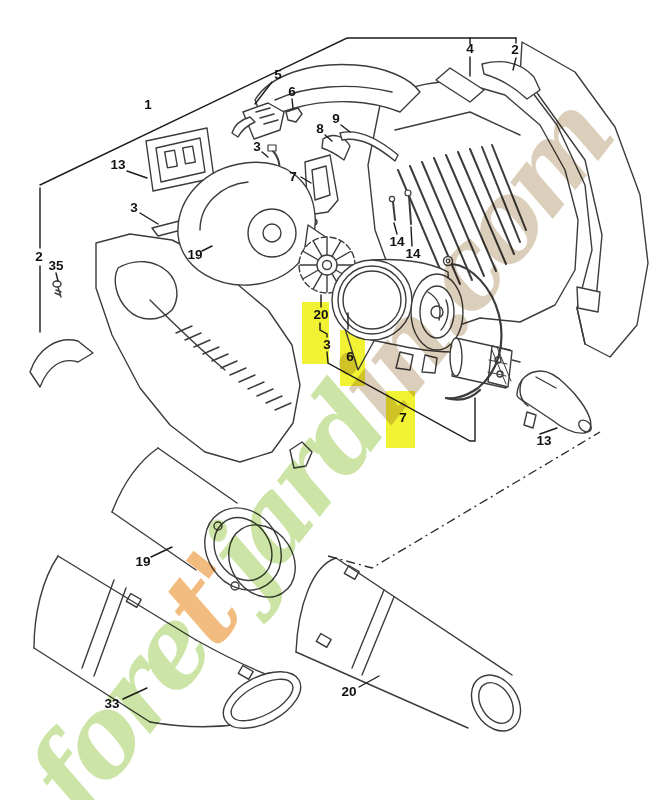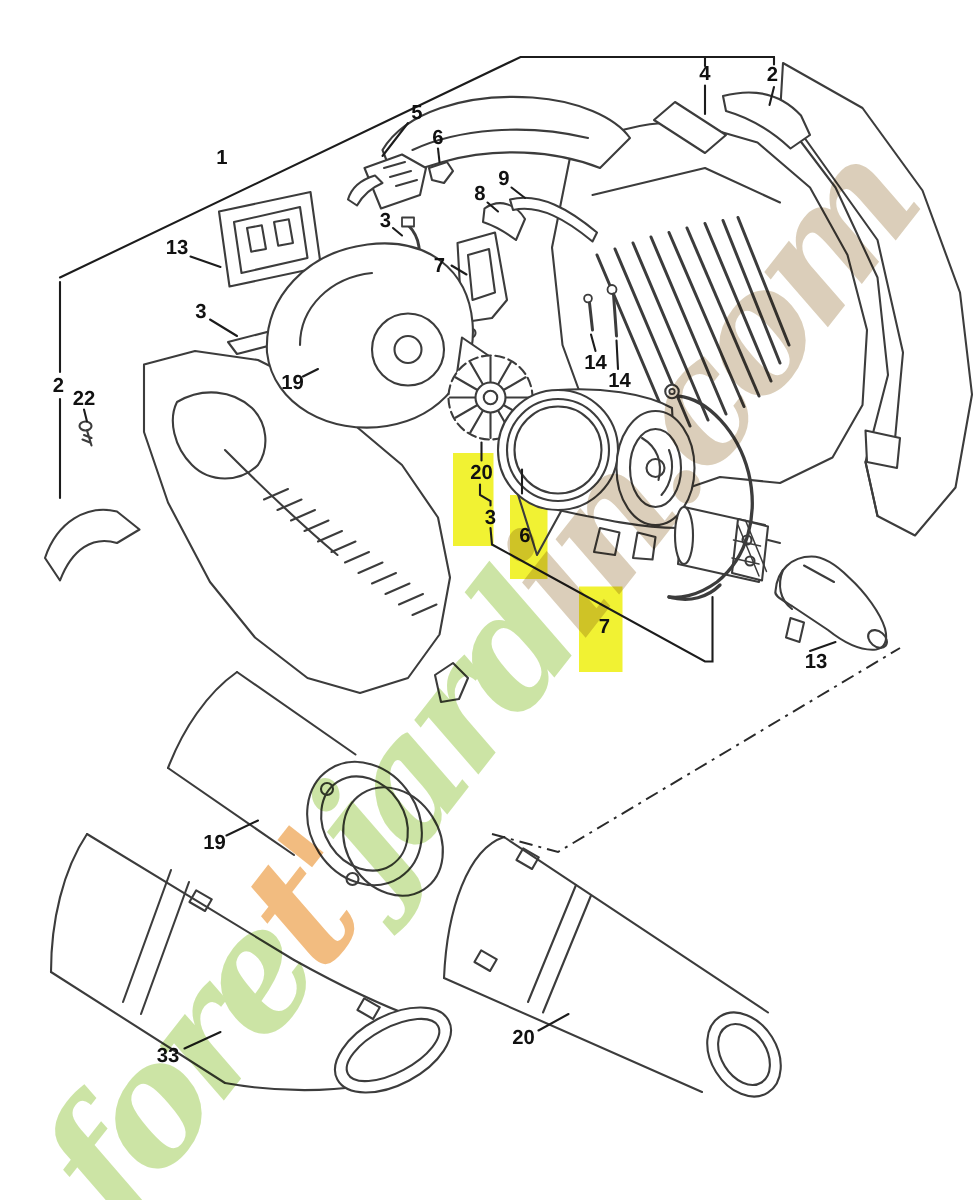--- a/index.html
+++ b/index.html
@@ -286,17 +286,17 @@
 <div class="part-label" style="left:118px;top:165px">13</div>
 <div class="part-label" style="left:544px;top:441px">13</div>
 <div class="part-label" style="left:403px;top:418px">7</div>
 <div class="part-label" style="left:327px;top:345px">3</div>
 <div class="part-label" style="left:350px;top:357px">6</div>
 <div class="part-label" style="left:321px;top:315px">20</div>
 <div class="part-label" style="left:195px;top:255px">19</div>
 <div class="part-label" style="left:143px;top:562px">19</div>
 <div class="part-label" style="left:349px;top:692px">20</div>
 <div class="part-label" style="left:112px;top:704px">33</div>
-<div class="part-label" style="left:56px;top:266px">22</div>
+<div class="part-label" style="left:56px;top:266px">35</div>
 
 <div id="watermark"><span class="wm-green">fore</span><span class="wm-orange">t'</span><span class="wm-green">jard</span><span class="wm-tan">in.com</span></div>
 
 </div>
 
 </body></html>

